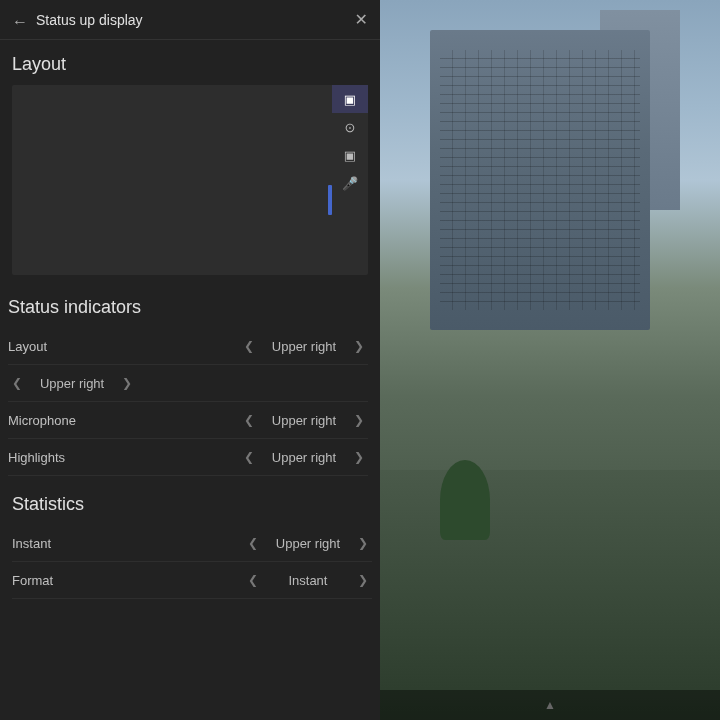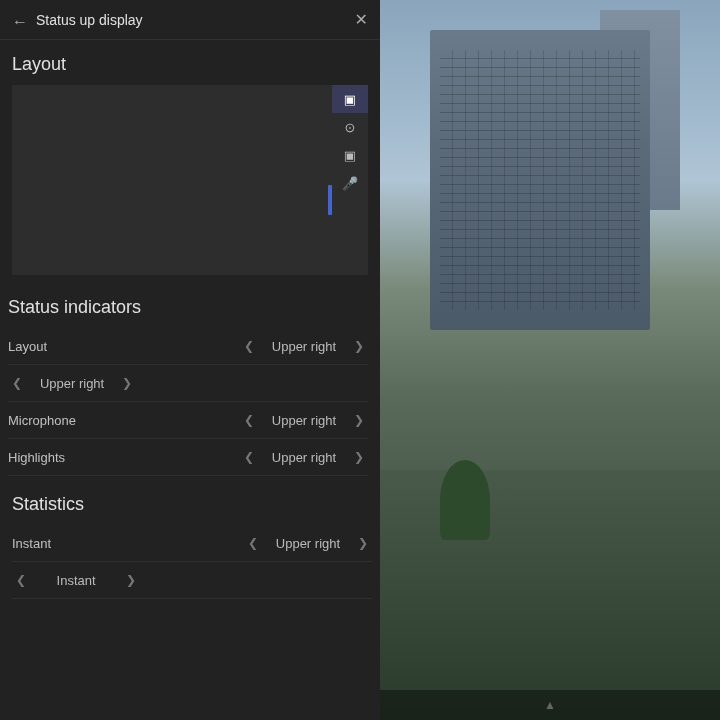--- a/index.html
+++ b/index.html
@@ -332,20 +332,21 @@
     <div class="row-item">
       <span class="row-label">Instant</span>
       <div class="row-control">
         <span class="chevron">❮</span>
         <span class="row-value">Upper right</span>
         <span class="chevron">❯</span>
       </div>
     </div>
 
     <div class="row-item">
+      <span class="row-label">Format</span>
       <div class="row-control">
         <span class="chevron">❮</span>
         <span class="row-value">Instant</span>
         <span class="chevron">❯</span>
       </div>
     </div>
   </div>
 
 </div>
 

